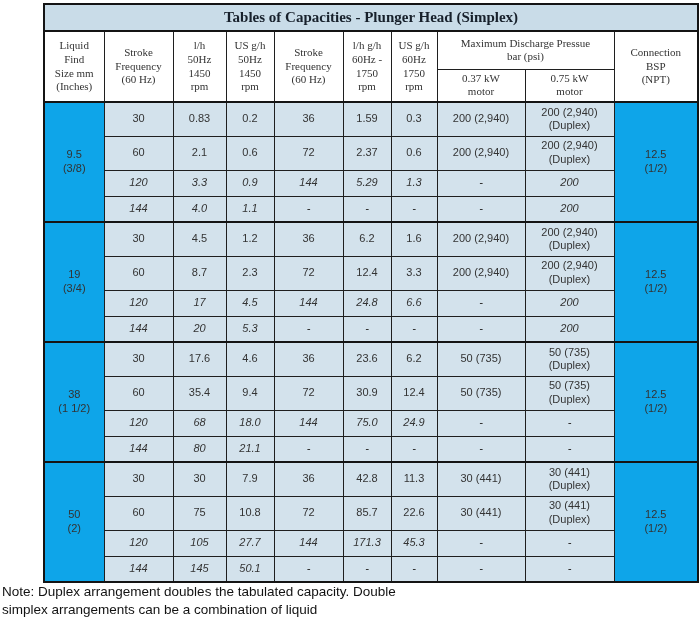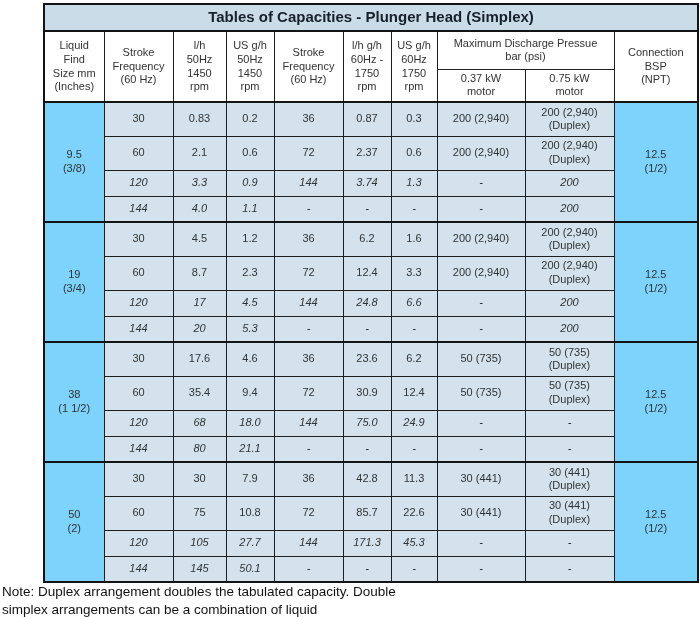--- a/index.html
+++ b/index.html
@@ -44,28 +44,28 @@
     color: #17202b;
     height: 21px;
     line-height: 1.1;
     border-bottom: 2px solid #141414;
     letter-spacing: 0px;
   }
   
   thead tr.hdr-top  { height: 38px; }
   thead tr.hdr-sub  { height: 32px; }
   thead td { background: #ffffff; color: #2e2e2e; }
-  thead { border-bottom: 2px solid #141414; }
+  thead { border-bottom: 2px solid #141414; font-family: Liberation Serif, serif; }
   
   tbody td { background: #d3e2ec; }
   tbody tr.tall  { height: 34px; }
   tbody tr.short { height: 26px; font-style: italic; }
   tbody tr.group-start td { border-top: 2px solid #141414; }
   td[data-name="size-cell"], td[data-name="connection-cell"] {
-    background: #7dd3fc;
+    background: #0ea5e9;
   }
   
   .note {
     position: absolute;
     left: 2px;
     top: 583px;
     width: 520px;
     font-size: 13.5px;
     line-height: 1.35;
     color: #121212;
@@ -136,21 +136,21 @@
       </tr>
     </thead>
     <tbody data-name="capacity-table-body">
         <tr class="group-start tall" data-name="table-row">
           <td data-name="size-cell" rowspan="4">9.5
 (3/8)</td>
           <td data-name="value-cell">30</td>
           <td data-name="value-cell">0.83</td>
           <td data-name="value-cell">0.2</td>
           <td data-name="value-cell">36</td>
-          <td data-name="value-cell">0.87</td>
+          <td data-name="value-cell">1.59</td>
           <td data-name="value-cell">0.3</td>
           <td data-name="value-cell">200 (2,940)</td>
           <td data-name="value-cell">200 (2,940)
 (Duplex)</td>
           <td data-name="connection-cell" rowspan="4">12.5
 (1/2)</td>
         </tr>
         <tr class="tall" data-name="table-row">
           <td data-name="value-cell">60</td>
           <td data-name="value-cell">2.1</td>
@@ -160,21 +160,21 @@
           <td data-name="value-cell">0.6</td>
           <td data-name="value-cell">200 (2,940)</td>
           <td data-name="value-cell">200 (2,940)
 (Duplex)</td>
         </tr>
         <tr class="short" data-name="table-row">
           <td data-name="value-cell">120</td>
           <td data-name="value-cell">3.3</td>
           <td data-name="value-cell">0.9</td>
           <td data-name="value-cell">144</td>
-          <td data-name="value-cell">3.74</td>
+          <td data-name="value-cell">5.29</td>
           <td data-name="value-cell">1.3</td>
           <td data-name="value-cell">-</td>
           <td data-name="value-cell">200</td>
         </tr>
         <tr class="short" data-name="table-row">
           <td data-name="value-cell">144</td>
           <td data-name="value-cell">4.0</td>
           <td data-name="value-cell">1.1</td>
           <td data-name="value-cell">-</td>
           <td data-name="value-cell">-</td>

